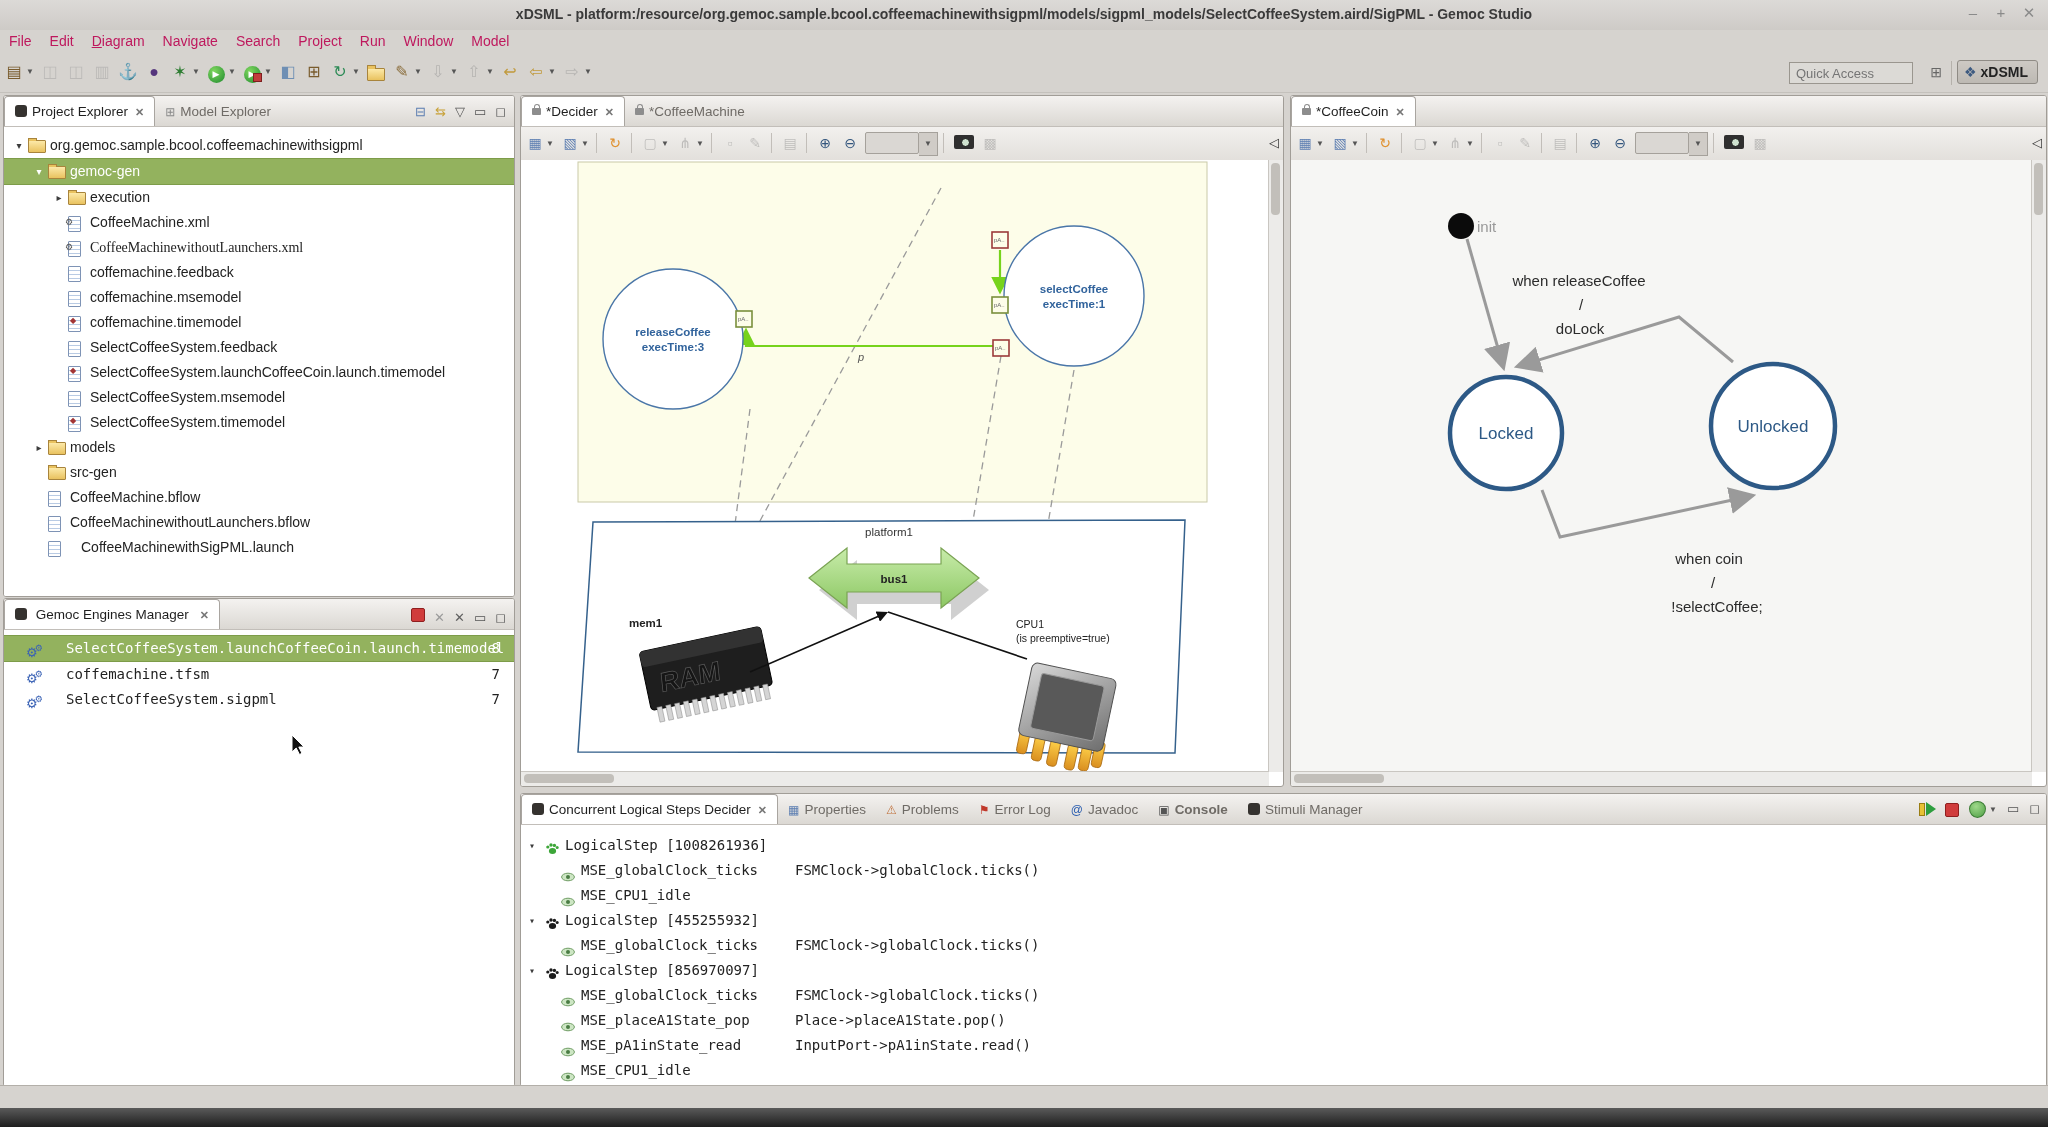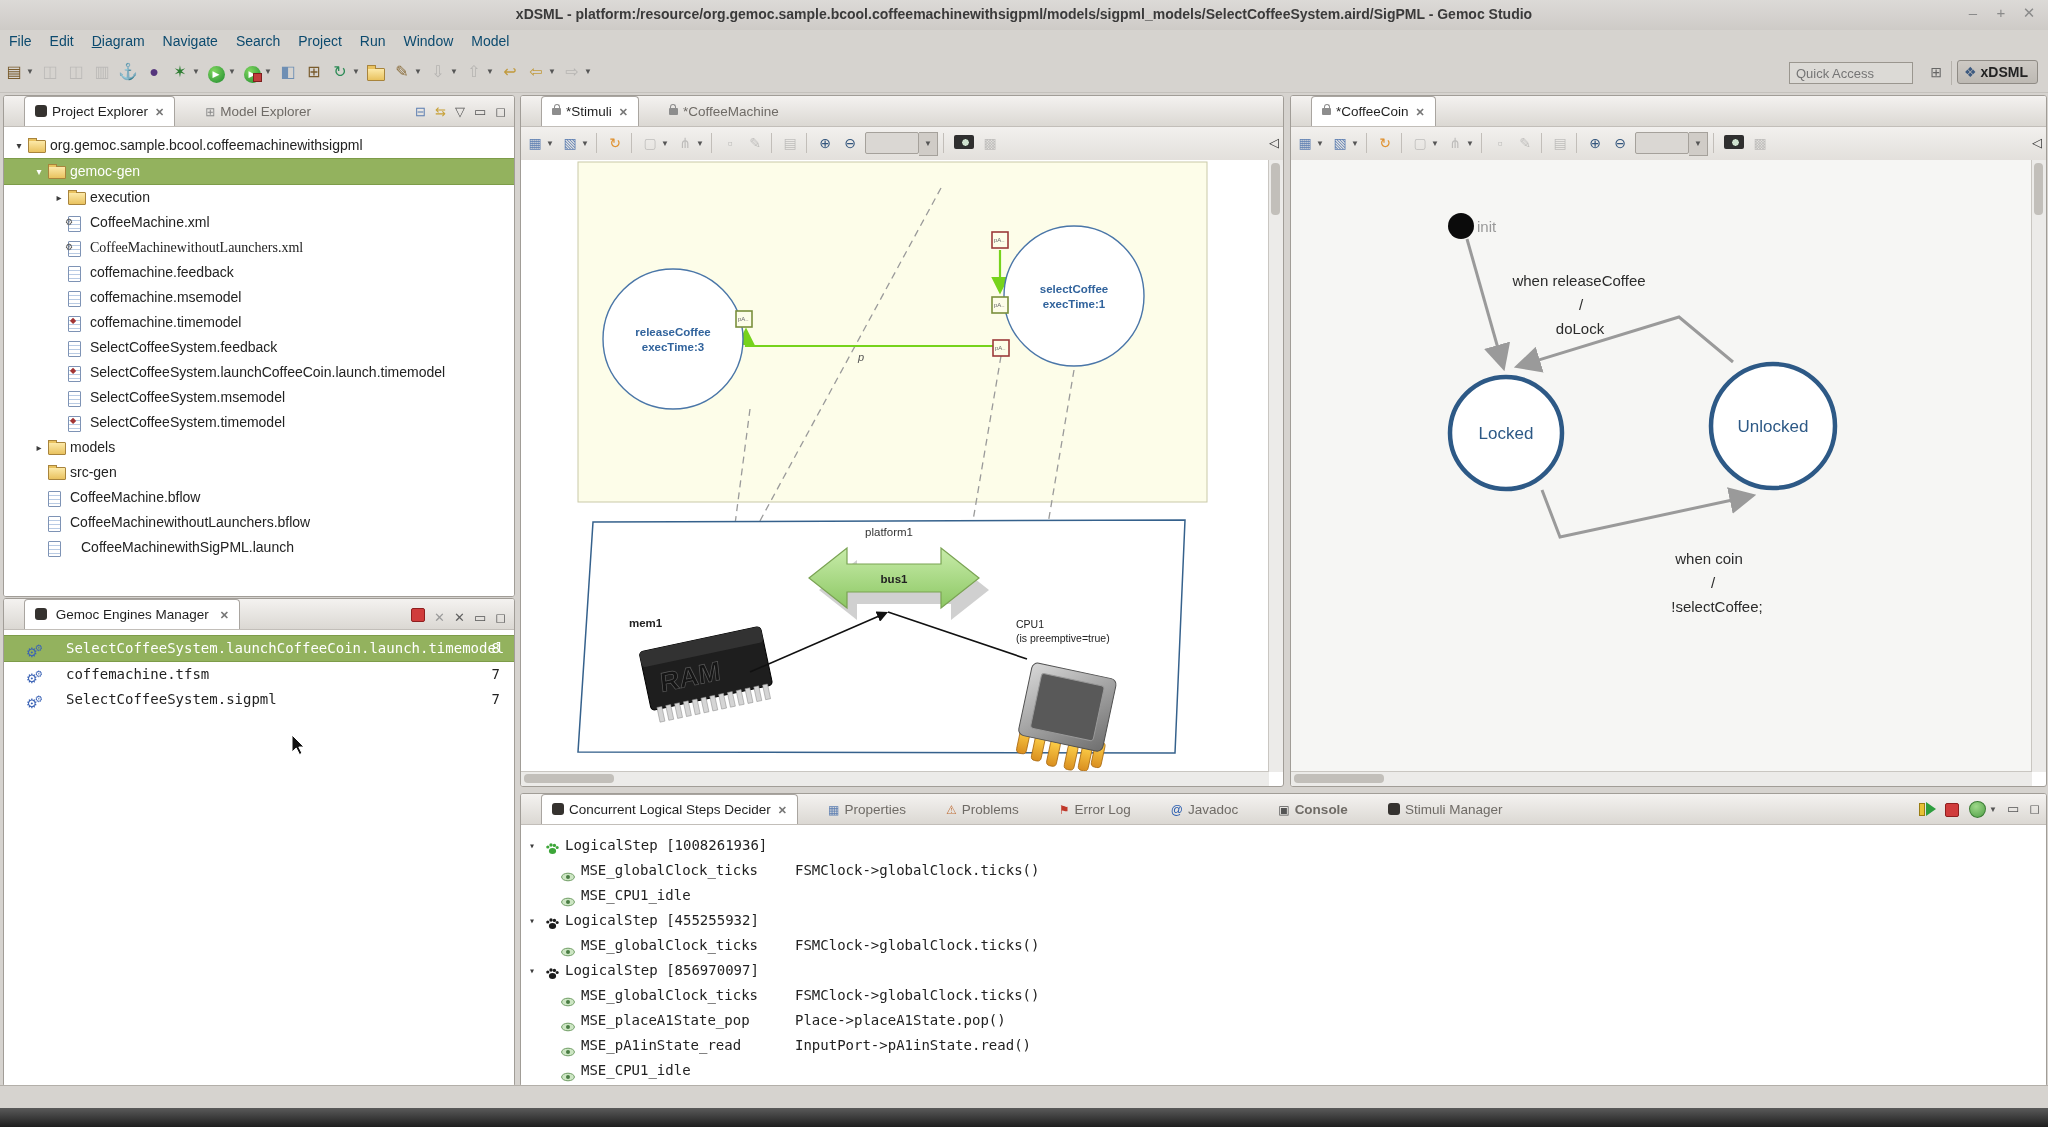--- a/index.html
+++ b/index.html
@@ -4,21 +4,21 @@
 <style>
   html,body{margin:0;padding:0;background:#888;}
   #root{position:relative;width:2048px;height:1127px;background:#d6d3cf;overflow:hidden;
         font-family:"Liberation Sans",sans-serif;color:#222;}
   
   #titlebar{position:absolute;left:0;top:0;width:2048px;height:30px;
     background:linear-gradient(#dcdad7,#cecbc7);border-bottom:1px solid #bab7b2;}
   #title{position:absolute;left:0;right:0;top:6px;text-align:center;font-size:14px;color:#3a3a3a;font-weight:bold;}
   .wctl{position:absolute;top:4px;width:26px;height:20px;text-align:center;font-size:15px;color:#8a8a8a;cursor:default;}
   #menubar{position:absolute;left:0;top:30px;width:2048px;height:25px;background:#d6d3cf;}
-  .mitem{display:inline-block;padding:3px 9px;font-size:14px;color:#0c4a6e;}
+  .mitem{display:inline-block;padding:3px 9px;font-size:14px;color:#be185d;}
   #maintoolbar{position:absolute;left:0;top:55px;width:2048px;height:37px;background:#d6d3cf;border-bottom:1px solid #c4c1bc;}
   .tbi{display:inline-block;vertical-align:top;margin:5px 1px 0 3px;width:22px;height:24px;line-height:24px;text-align:center;font-size:16px;}
   .tbi.dis{opacity:.42;}
   .caret{display:inline-block;vertical-align:top;margin:5px 0 0 0;width:10px;height:24px;line-height:24px;font-size:8px;color:#555;}
   .runbtn{display:inline-block;width:17px;height:17px;margin-top:3px;border-radius:50%;
     background:radial-gradient(circle at 35% 30%,#7fd65e,#1e8a2e);color:#fff;font-size:9px;line-height:17px;text-align:center;}
   .profbadge{position:relative;}
   .profbadge::after{content:"";position:absolute;right:-1px;bottom:1px;width:7px;height:7px;background:#c23b3b;border:1px solid #7d1f1f;}
   .foldico{display:inline-block;width:16px;height:11px;margin-top:8px;background:linear-gradient(#fce9a8,#e9c25f);
     border:1px solid #a8843c;border-radius:1px;position:relative;}
@@ -26,21 +26,21 @@
   #qa-wrap{position:absolute;right:135px;top:7px;}
   #qa{width:110px;height:20px;border:1px solid #9a968f;background:#dcdad6;font-size:13px;color:#6f6b66;padding:0 6px;font-family:"Liberation Sans",sans-serif;}
   #persp-open{position:absolute;right:106px;top:9px;font-size:14px;color:#666;}
   #persp-sep{position:absolute;right:96px;top:6px;width:1px;height:24px;background:#b5b1ab;}
   #persp-btn{position:absolute;right:10px;top:5px;height:22px;padding:0 9px 0 6px;background:linear-gradient(#cdc9c4,#bdb9b3);
     border:1px solid #8f8b85;border-radius:3px;font-size:14px;font-weight:bold;color:#222;line-height:22px;}
   #persp-btn .pico{color:#3d5a80;margin-right:4px;font-weight:normal;}
   
   .panel{position:absolute;background:#fff;border:1px solid #a19d97;border-radius:3px;overflow:hidden;}
   .tabbar{position:relative;height:30px;background:linear-gradient(#f4f2f0,#dbd8d3);border-bottom:1px solid #c2beb9;}
-  .tab{display:inline-block;height:29px;line-height:29px;padding:0 10px;font-size:13.5px;color:#6f6b66;position:relative;margin-left:20px;}
+  .tab{display:inline-block;height:29px;line-height:29px;padding:0 10px;font-size:13.5px;color:#6f6b66;position:relative;}
   .tab.active{background:#fff;border:1px solid #a9a5a0;border-bottom:none;border-radius:4px 4px 0 0;color:#1f1f1f;}
   .tab .ticon{margin-right:5px;font-size:12px;}
   .tab .tclose{margin-left:7px;color:#777;font-size:11px;font-weight:bold;}
   .logo{display:inline-block;width:12px;height:12px;border-radius:3px;background:#35322f;vertical-align:-1px;}
   .padlock{display:inline-block;width:9px;height:7px;background:#8d8d8d;border-radius:1px;position:relative;margin-right:5px;vertical-align:1px;}
   .padlock::before{content:"";position:absolute;left:1.5px;top:-4px;width:4px;height:4px;border:1.5px solid #8d8d8d;border-bottom:none;border-radius:3px 3px 0 0;}
   .viewbtns{position:absolute;right:8px;top:0;height:30px;line-height:30px;}
   .viewbtns span{display:inline-block;margin-left:9px;font-size:12px;}
   
   #explorer-tree{position:absolute;left:0;top:31px;right:0;bottom:0;background:#fff;font-size:14px;}
@@ -229,21 +229,21 @@
         </div>
         <div class="erow">
           <span class="gear">⚙<i>⚙</i></span>
           <span class="nm">SelectCoffeeSystem.sigpml</span>
           <span class="ct">7</span>
         </div>
       </div>
   </div>
 
   <div class="panel" style="left:520px;top:95px;width:762px;height:690px;">
-    <div class="tabbar"><span id="sig-tabs"><span class="tab active"><span class="padlock"></span><span>*Stimuli</span><span class="tclose">✕</span></span><span class="tab"><span class="padlock"></span><span>*CoffeeMachine</span></span></span></div>
+    <div class="tabbar"><span id="sig-tabs"><span class="tab active"><span class="padlock"></span><span>*Decider</span><span class="tclose">✕</span></span><span class="tab"><span class="padlock"></span><span>*CoffeeMachine</span></span></span></div>
     <div class="dtoolbar" id="sig-toolbar"><span class="dtb" style="color: rgb(91, 125, 177);">▦</span><span class="caret" style="margin: 5px 0px 0px;">▼</span><span class="dtb" style="color: rgb(91, 125, 177);">▧</span><span class="caret" style="margin: 5px 0px 0px;">▼</span><span class="dsep"></span><span class="dtb" style="color: rgb(224, 145, 47);">↻</span><span class="dsep"></span><span class="dtb dis" style="color: rgb(125, 125, 125);">▢</span><span class="caret" style="margin: 5px 0px 0px;">▼</span><span class="dtb dis" style="color: rgb(125, 125, 125);">⋔</span><span class="caret" style="margin: 5px 0px 0px;">▼</span><span class="dsep"></span><span class="dtb dis" style="color: rgb(125, 125, 125);">▫</span><span class="dtb dis" style="color: rgb(125, 125, 125);">✎</span><span class="dsep"></span><span class="dtb dis" style="color: rgb(125, 125, 125);">▤</span><span class="dsep"></span><span class="dtb" style="color: rgb(51, 86, 125);">⊕</span><span class="dtb" style="color: rgb(51, 86, 125);">⊖</span><span class="zcombo"></span><span class="zcaret">▼</span><span class="dsep"></span><span class="camera"></span><span class="dtb dis" style="color: rgb(125, 125, 125);">▩</span><span class="collapse-ch">◁</span></div>
     <div class="canvas" style="background:#fff;">
       <svg width="746" height="612" viewBox="0 0 746 612">
         <defs>
           <marker id="mGreen" viewBox="0 0 10 10" refX="8" refY="5" markerWidth="8" markerHeight="8" orient="auto">
               <path d="M0,0 L10,5 L0,10 z" fill="#76d31c"></path>
             </marker>
           <marker id="mGray" viewBox="0 0 10 10" refX="8" refY="5" markerWidth="9" markerHeight="9" orient="auto">
               <path d="M0,0 L10,5 L0,10 z" fill="#9a9a9a"></path>
             </marker>

